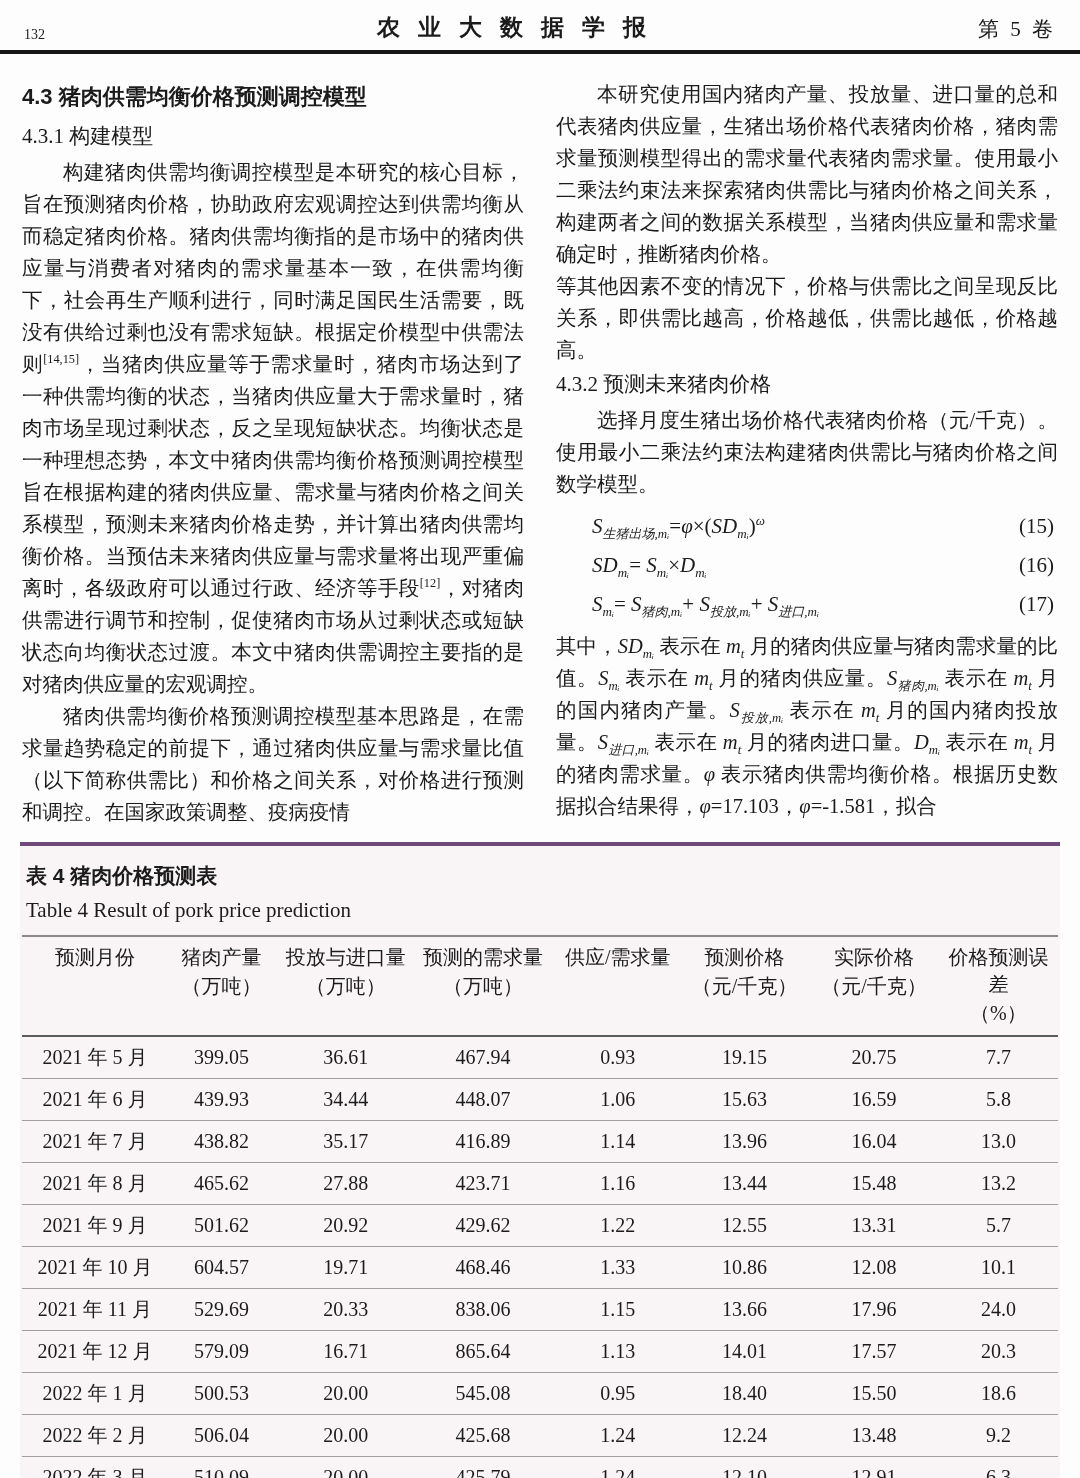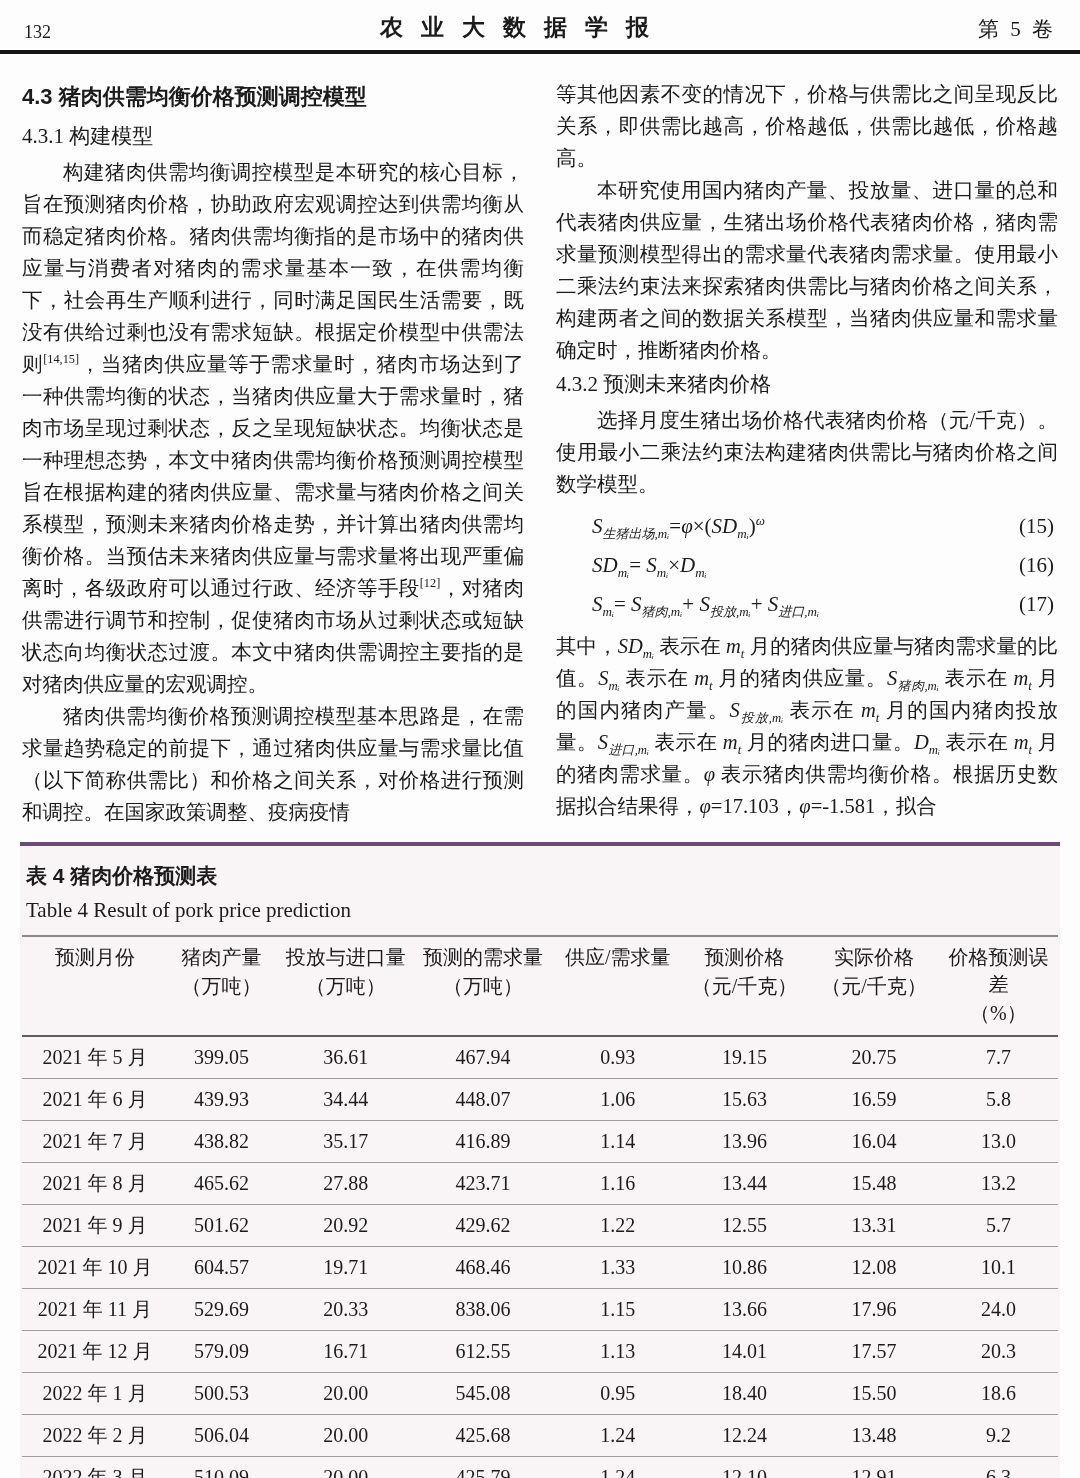--- a/index.html
+++ b/index.html
@@ -6,21 +6,21 @@
   .page{
     width:1080px;height:1478px;margin:0 auto;background:#fdfdfd;
     position:relative;overflow:hidden;color:#1b1b1b;
     font-family:"Liberation Serif","DejaVu Serif",serif;
   }
   
   .page-header{
     display:flex;align-items:flex-end;justify-content:space-between;
     padding:12px 24px 7px 24px;border-bottom:4px solid #161616;
   }
-  .page-num{font-size:18px;}
+  .page-num{font-size:14px;}
   .journal-title{
     font-family:"Liberation Sans","DejaVu Sans",sans-serif;
     font-size:23px;font-weight:600;letter-spacing:18px;text-indent:18px;
   }
   .volume{font-size:21px;letter-spacing:3px;}
   
   .columns{display:flex;gap:32px;padding:24px 22px 0 22px;}
   .col{flex:1;min-width:0;font-size:20.5px;line-height:32px;text-align:justify;}
   .h2{
     font-family:"Liberation Sans","DejaVu Sans",sans-serif;
@@ -76,22 +76,22 @@
   </div>
 
   <div class="columns">
     <div class="col" id="left-col">
         <div class="h2">4.3  猪肉供需均衡价格预测调控模型</div>
         <div class="h3">4.3.1  构建模型</div>
         <p class="para indent"><span>构建猪肉供需均衡调控模型是本研究的核心目标，旨在预测猪肉价格，协助政府宏观调控达到供需均衡从而稳定猪肉价格。猪肉供需均衡指的是市场中的猪肉供应量与消费者对猪肉的需求量基本一致，在供需均衡下，社会再生产顺利进行，同时满足国民生活需要，既没有供给过剩也没有需求短缺。根据定价模型中供需法则</span><sup>[14,15]</sup><span>，当猪肉供应量等于需求量时，猪肉市场达到了一种供需均衡的状态，当猪肉供应量大于需求量时，猪肉市场呈现过剩状态，反之呈现短缺状态。均衡状态是一种理想态势，本文中猪肉供需均衡价格预测调控模型旨在根据构建的猪肉供应量、需求量与猪肉价格之间关系模型，预测未来猪肉价格走势，并计算出猪肉供需均衡价格。当预估未来猪肉供应量与需求量将出现严重偏离时，各级政府可以通过行政、经济等手段</span><sup>[12]</sup><span>，对猪肉供需进行调节和控制，促使猪肉市场从过剩状态或短缺状态向均衡状态过渡。本文中猪肉供需调控主要指的是对猪肉供应量的宏观调控。</span></p>
         <p class="para indent"><span>猪肉供需均衡价格预测调控模型基本思路是，在需求量趋势稳定的前提下，通过猪肉供应量与需求量比值（以下简称供需比）和价格之间关系，对价格进行预测和调控。在国家政策调整、疫病疫情</span></p>
       </div>
     <div class="col" id="right-col">
+        <p class="para indent"><span>本研究使用国内猪肉产量、投放量、进口量的总和代表猪肉供应量，生猪出场价格代表猪肉价格，猪肉需求量预测模型得出的需求量代表猪肉需求量。使用最小二乘法约束法来探索猪肉供需比与猪肉价格之间关系，构建两者之间的数据关系模型，当猪肉供应量和需求量确定时，推断猪肉价格。</span></p>
         <p class="para"><span>等其他因素不变的情况下，价格与供需比之间呈现反比关系，即供需比越高，价格越低，供需比越低，价格越高。</span></p>
-        <p class="para indent"><span>本研究使用国内猪肉产量、投放量、进口量的总和代表猪肉供应量，生猪出场价格代表猪肉价格，猪肉需求量预测模型得出的需求量代表猪肉需求量。使用最小二乘法约束法来探索猪肉供需比与猪肉价格之间关系，构建两者之间的数据关系模型，当猪肉供应量和需求量确定时，推断猪肉价格。</span></p>
         <div class="h3">4.3.2  预测未来猪肉价格</div>
         <p class="para indent"><span>选择月度生猪出场价格代表猪肉价格（元/千克）。使用最小二乘法约束法构建猪肉供需比与猪肉价格之间数学模型。</span></p>
         <div class="eq">
           <span class="eq-body"><i>S</i><sub>生猪出场,mᵢ</sub><span>=</span><i>φ</i><span>×(</span><i>SD</i><sub>mᵢ</sub><span>)</span><sup>ω</sup></span>
           <span class="eq-num">(15)</span>
         </div>
         <div class="eq">
           <span class="eq-body"><i>SD</i><sub>mᵢ</sub><span>= </span><i>S</i><sub>mᵢ</sub><span>×</span><i>D</i><sub>mᵢ</sub></span>
           <span class="eq-num">(16)</span>
         </div>
@@ -197,21 +197,21 @@
             <td>838.06</td>
             <td>1.15</td>
             <td>13.66</td>
             <td>17.96</td>
             <td>24.0</td>
           </tr>
           <tr>
             <td>2021 年 12 月</td>
             <td>579.09</td>
             <td>16.71</td>
-            <td>612.55</td>
+            <td>865.64</td>
             <td>1.13</td>
             <td>14.01</td>
             <td>17.57</td>
             <td>20.3</td>
           </tr>
           <tr>
             <td>2022 年 1 月</td>
             <td>500.53</td>
             <td>20.00</td>
             <td>545.08</td>

